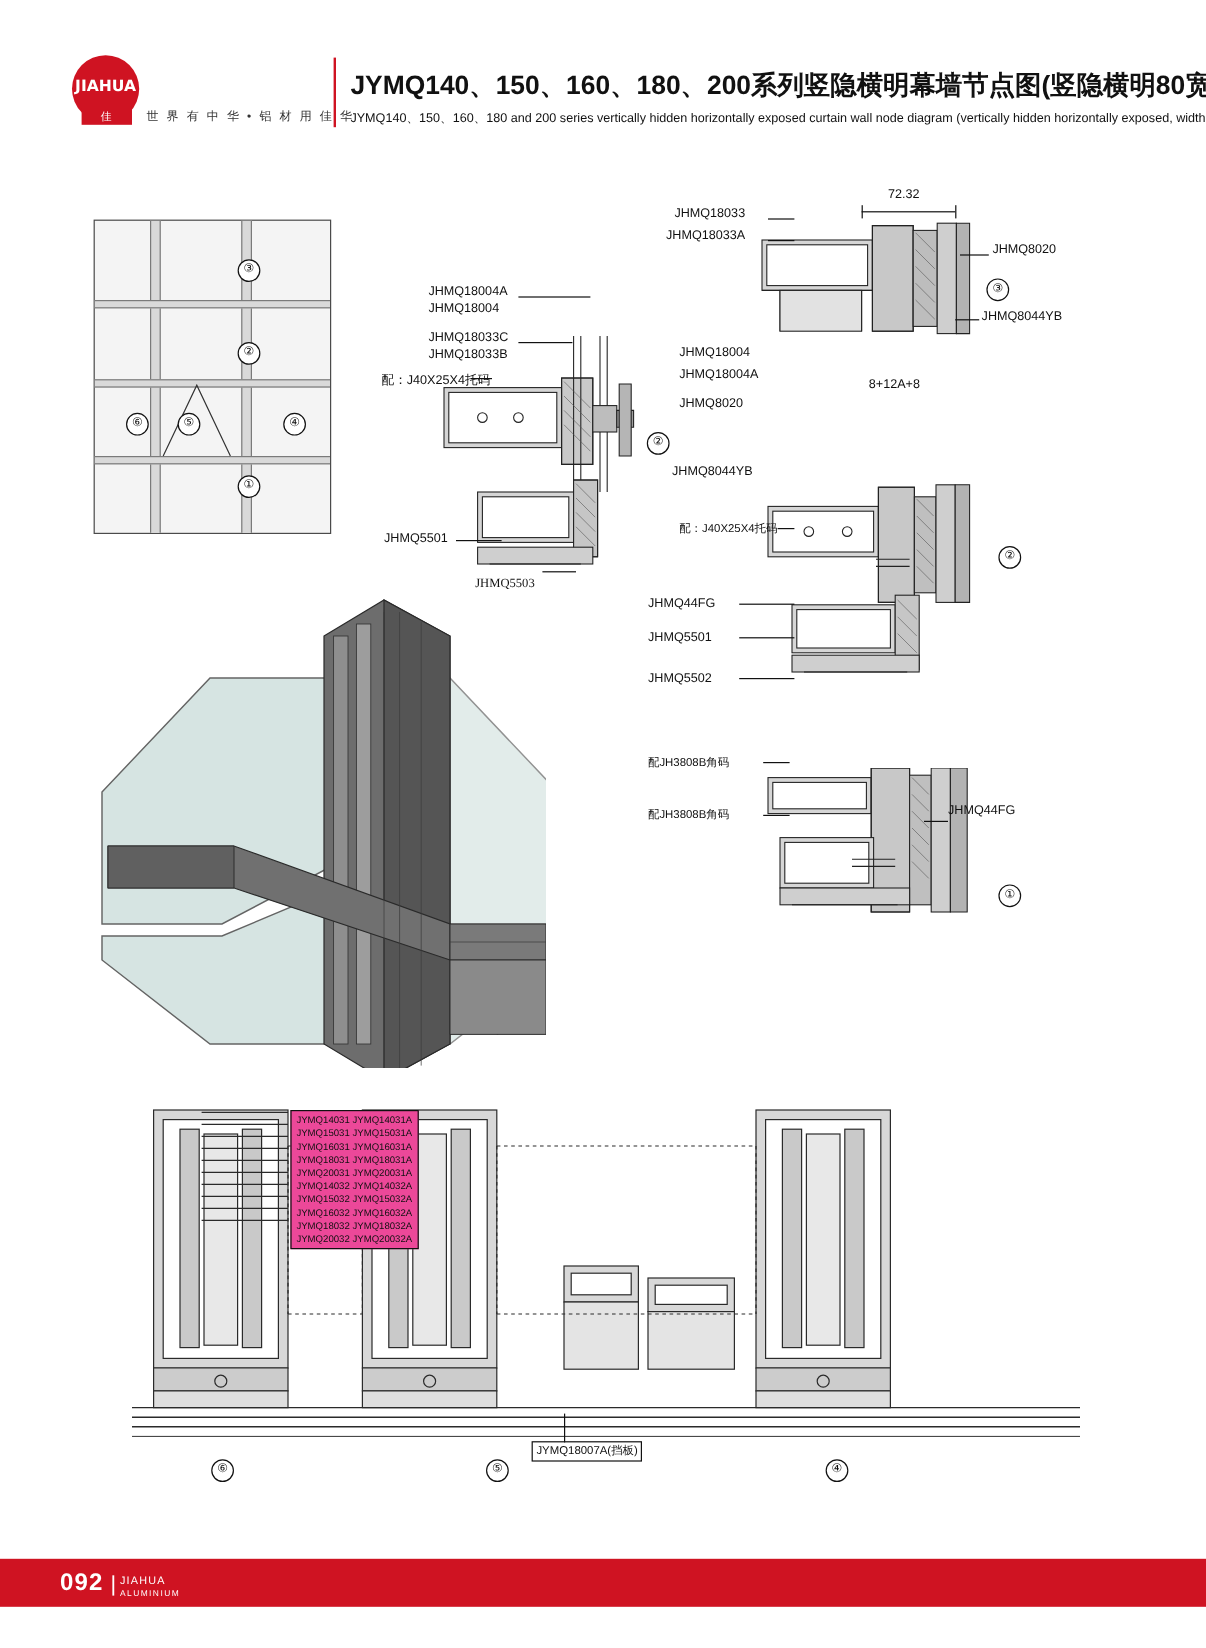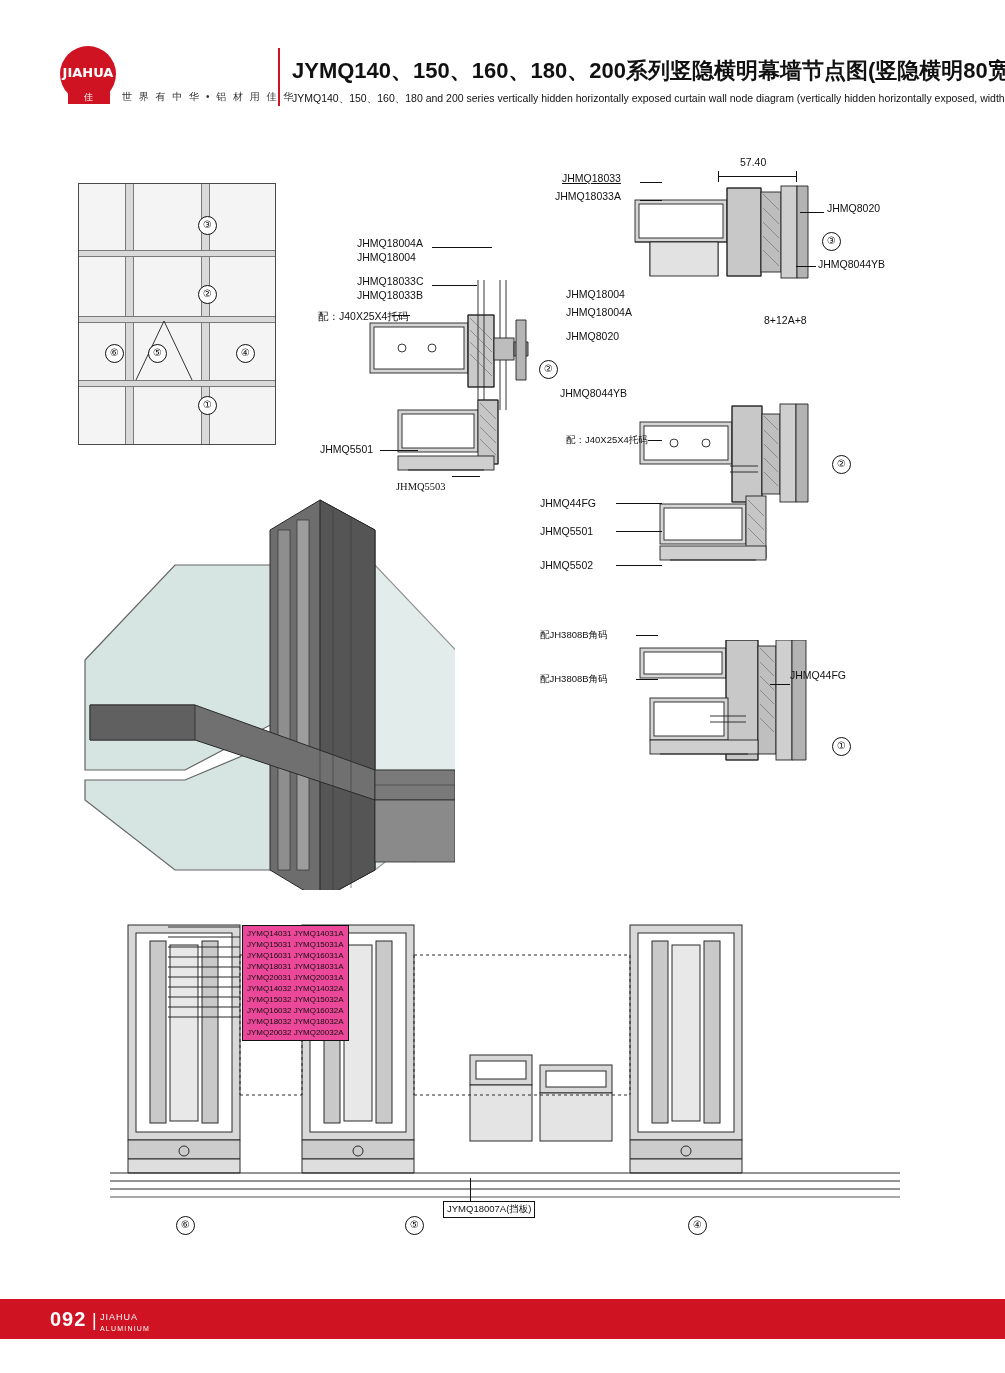--- a/index.html
+++ b/index.html
@@ -205,29 +205,29 @@
             <path d="M133 56 L149 72"></path>
           <path d="M133 70 L149 86"></path>
         </g>
         <path d="M5 62 L97 62"></path>
         <path d="M20 62 L20 96"></path>
           <path d="M88 62 L88 96"></path>
         <rect x="20" y="62" width="68" height="34" fill="#e2e2e2"></rect>
       </g>
     </svg>
   </div>
-  <div class="lbl" style="left:740px;top:156px;">57.40</div>
+  <div class="lbl" style="left:740px;top:156px;">72.32</div>
   <div class="ln h" style="left:718px;top:176px;width:78px;"></div>
   <div class="ln v" style="left:718px;top:171px;height:11px;"></div>
   <div class="ln v" style="left:796px;top:171px;height:11px;"></div>
-  <div class="lbl" style="left:562px;top:172px;text-decoration:underline;">JHMQ18033</div>
+  <div class="lbl" style="left:562px;top:172px;">JHMQ18033</div>
   <div class="lbl" style="left:555px;top:190px;">JHMQ18033A</div>
   <div class="lbl" style="left:827px;top:202px;">JHMQ8020</div>
   <div class="lbl" style="left:818px;top:258px;">JHMQ8044YB</div>
-  <div class="lbl" style="left:716px;top:314px;padding-left:48px;">8+12A+8</div>
+  <div class="lbl" style="left:676px;top:314px;padding-left:48px;">8+12A+8</div>
   <div class="circ" style="left:822px;top:232px;">③</div>
   <div class="ln h" style="left:640px;top:182px;width:22px;"></div>
   <div class="ln h" style="left:640px;top:200px;width:22px;"></div>
   <div class="ln h" style="left:800px;top:212px;width:24px;"></div>
   <div class="ln h" style="left:796px;top:266px;width:20px;"></div>
 
   <div class="det" style="left:630px;top:400px;width:200px;height:180px;">
     <svg width="200" height="180" viewBox="0 0 200 180">
       <g stroke="#222" stroke-width="0.9" fill="none">
         <rect x="10" y="22" width="92" height="42" fill="#d6d6d6"></rect>

